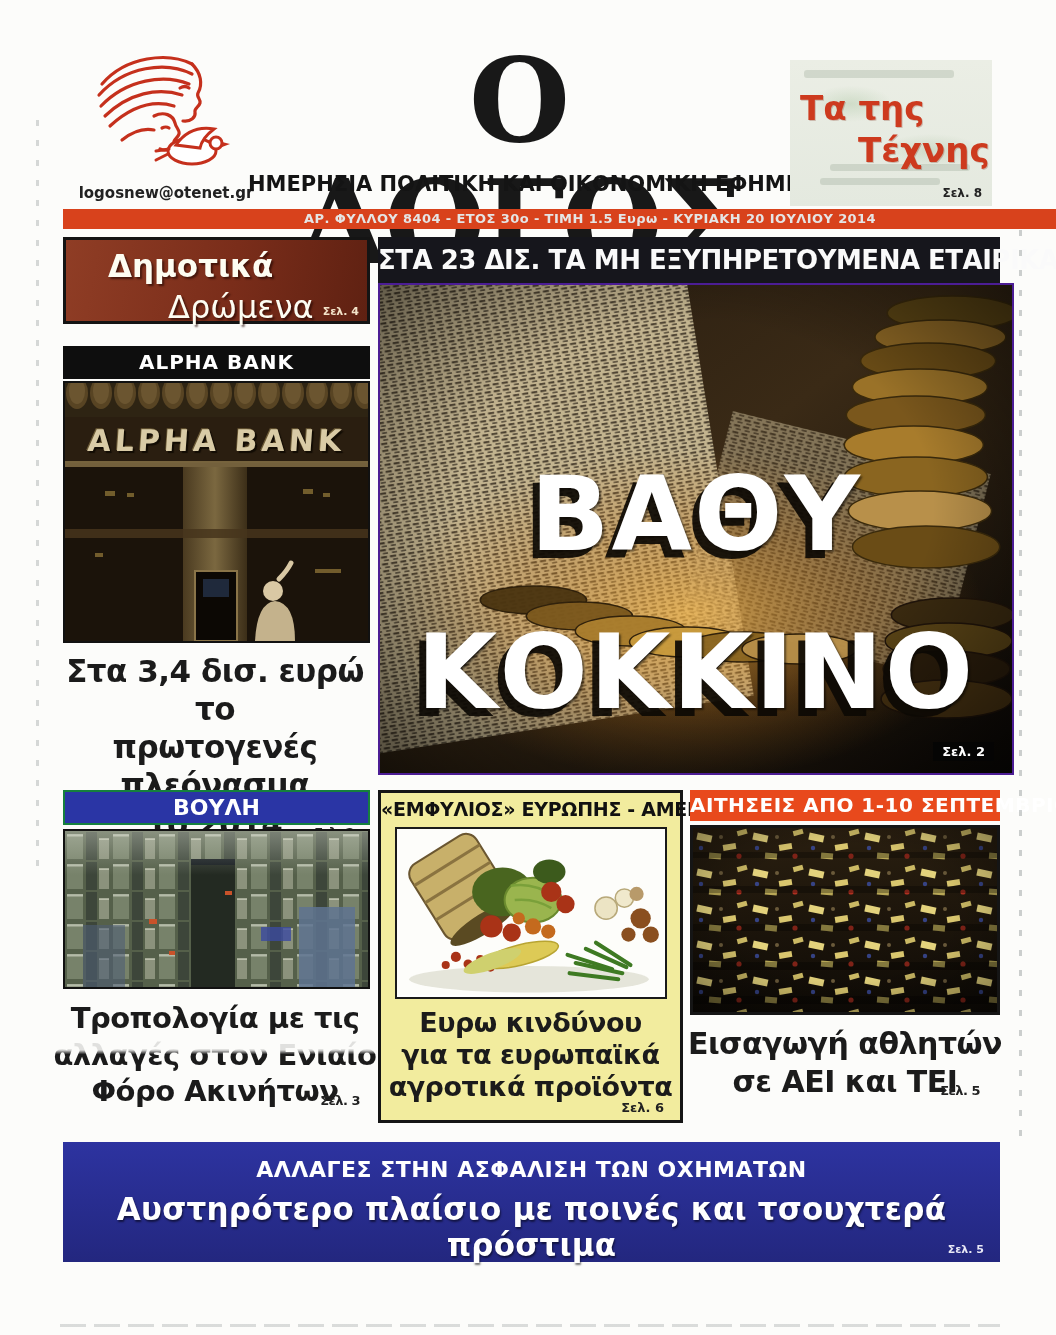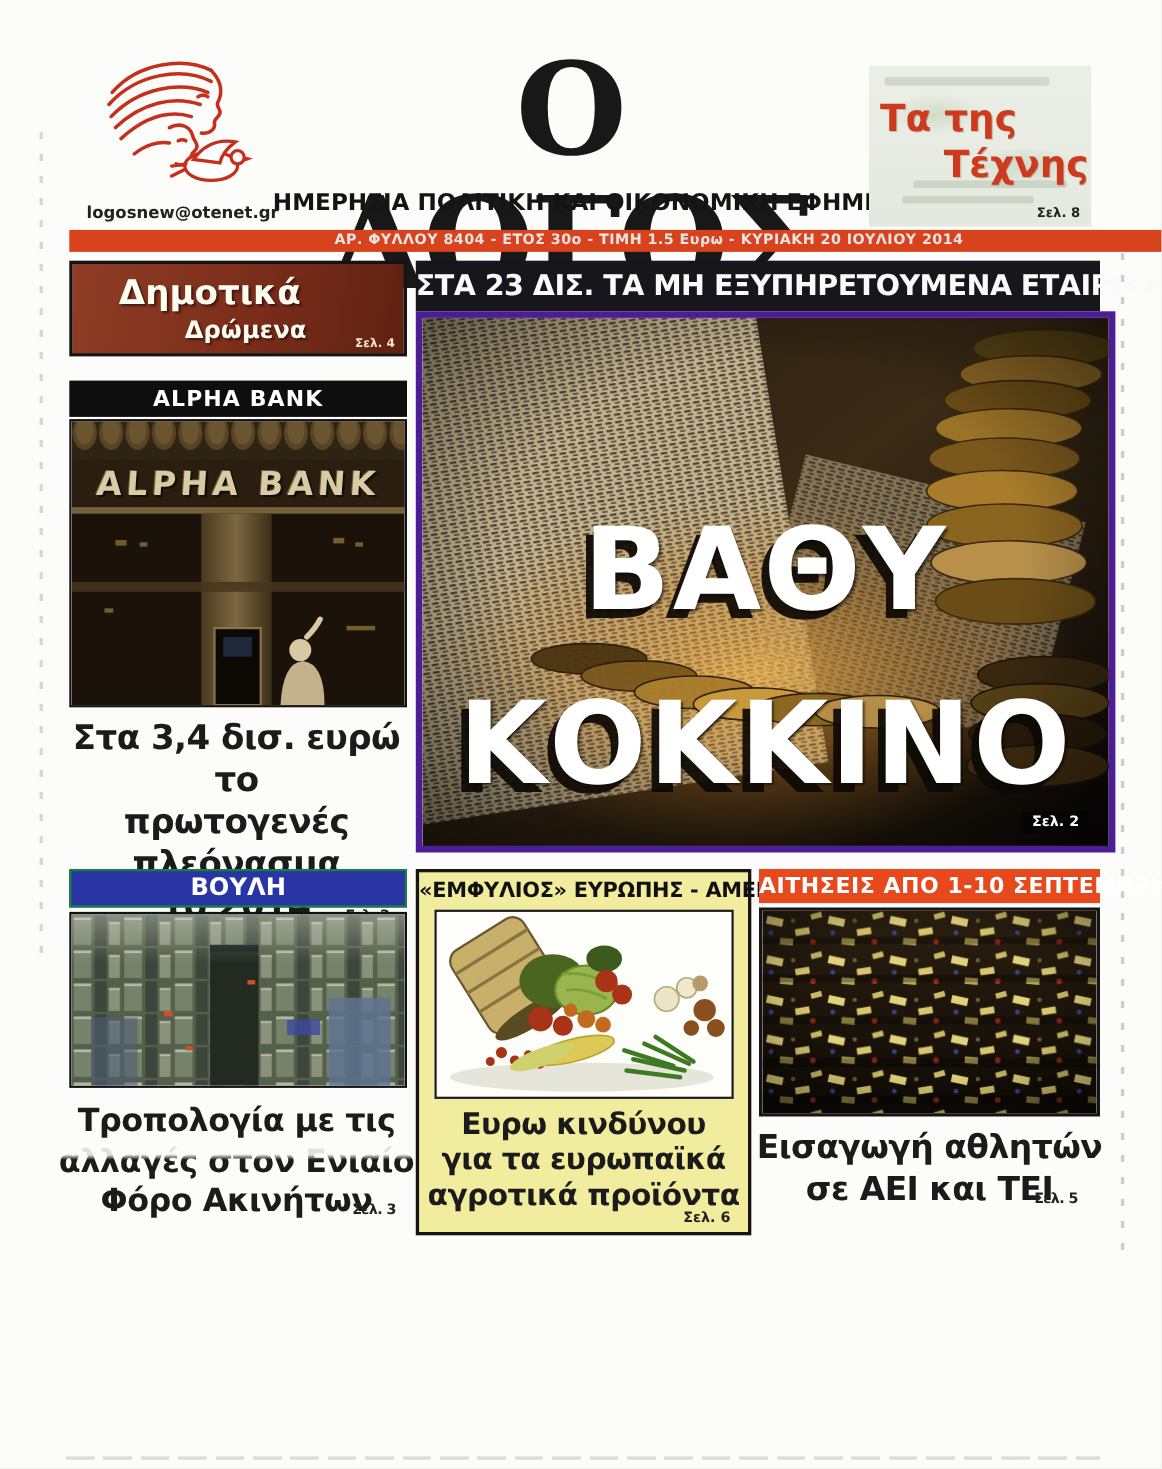--- a/index.html
+++ b/index.html
@@ -31,40 +31,40 @@
   .arts-page{position:absolute;right:10px;bottom:6px;font-size:12px;font-weight:bold;color:#222;}
   .issue-bar{position:absolute;left:63px;top:209px;width:1054px;height:20px;
     background:#d8421c;color:#e5e5e5;font-size:13px;font-weight:bold;
     letter-spacing:.4px;text-align:center;line-height:20px;white-space:nowrap;}
   
   .promo-box{position:absolute;left:63px;top:237px;width:307px;height:87px;
     background:linear-gradient(100deg,#8f3d25 0%,#7a2d1a 55%,#5f2112 100%);
     border:3px solid #141414;box-sizing:border-box;}
   .promo-l1{position:absolute;left:42px;top:8px;font-size:31px;font-weight:bold;color:#fdfdf2;
     text-shadow:2px 2px 2px rgba(30,5,0,.6);}
-  .promo-l2{position:absolute;left:102px;top:48px;font-size:22px;font-weight:bold;color:#fdfdf2;
+  .promo-l2{position:absolute;left:102px;top:48px;font-size:32px;font-weight:normal;color:#fdfdf2;
     text-shadow:2px 2px 2px rgba(30,5,0,.6);}
   .promo-page{position:absolute;right:8px;bottom:3px;font-size:11px;font-weight:bold;color:#f3e3c9;}
   .section-bar{position:absolute;left:63px;top:346px;width:307px;height:33px;
     background:#0e0e0e;color:#fff;font-size:20px;font-weight:bold;
     text-align:center;line-height:33px;letter-spacing:1px;}
   .alpha-photo{position:absolute;left:63px;top:381px;width:307px;height:262px;
     border:2px solid #111;box-sizing:border-box;overflow:hidden;}
   .alpha-sign{position:absolute;left:0;top:40px;width:100%;text-align:center;
     font-size:30px;font-weight:bold;letter-spacing:4px;color:#d9cba6;
     text-shadow:2px 2px 1px #120c04,-1px -1px 0 #6b5a36;transform:skewX(-4deg);}
   .headline{font-weight:bold;color:#1b1b1b;text-align:center;letter-spacing:-0.5px;}
   .hl-left{position:absolute;left:52px;top:652px;width:326px;font-size:31px;line-height:1.23;}
   .hl-page{position:absolute;font-size:13px;font-weight:bold;color:#222;}
   
   .main-kicker{position:absolute;left:378px;top:237px;width:622px;height:46px;
     background:#16161c;color:#fafafa;font-size:26px;font-weight:bold;
     text-align:center;line-height:46px;letter-spacing:-0.5px;white-space:nowrap;}
   .main-photo{position:absolute;left:378px;top:283px;width:636px;height:492px;
-    border:6px solid #4c1d95;box-sizing:border-box;overflow:hidden;}
+    border:2px solid #4c1d95;box-sizing:border-box;overflow:hidden;}
   .main-photo svg{display:block;width:100%;height:100%;}
   .main-hl{position:absolute;left:0;top:150px;width:100%;text-align:center;
     font-size:104px;font-weight:bold;line-height:1.52;color:#fff;letter-spacing:2px;
     text-shadow:-7px 8px 0 rgba(12,9,4,.92),2px 2px 2px rgba(0,0,0,.5);}
   .main-page{position:absolute;right:18px;bottom:12px;background:rgba(5,5,5,.85);
     color:#fff;font-size:13px;font-weight:bold;padding:2px 9px;}
   
   .kicker-blue{position:absolute;left:63px;top:790px;width:307px;height:35px;
     background:#2a35a5;border:2px solid #15803d;box-sizing:border-box;
     color:#fff;font-size:22px;font-weight:bold;text-align:center;line-height:31px;}
@@ -403,18 +403,23 @@
       <rect width="304" height="184" fill="url(#hv)"></rect>
     </svg>
   </div>
 
   <div class="headline hl-c3">
     <div>Εισαγωγή αθλητών</div>
     <div>σε ΑΕΙ και ΤΕΙ</div>
     <div class="hl-page" style="right:24px;bottom:2px;">Σελ. 5</div>
   </div>
 
+  <div class="banner">
+    <div class="banner-kicker">ΑΛΛΑΓΕΣ ΣΤΗΝ ΑΣΦΑΛΙΣΗ ΤΩΝ ΟΧΗΜΑΤΩΝ</div>
+    <div class="banner-hl">Αυστηρότερο πλαίσιο με ποινές και τσουχτερά πρόστιμα</div>
+    <div class="banner-page">Σελ. 5</div>
+  </div>
 
   <div class="scan-v" style="left:36px;top:120px;height:760px;"></div>
   <div class="scan-v" style="right:34px;top:230px;height:920px;opacity:.5;"></div>
   <div class="scan-b"></div>
 
 </div>
 
 </body></html>

